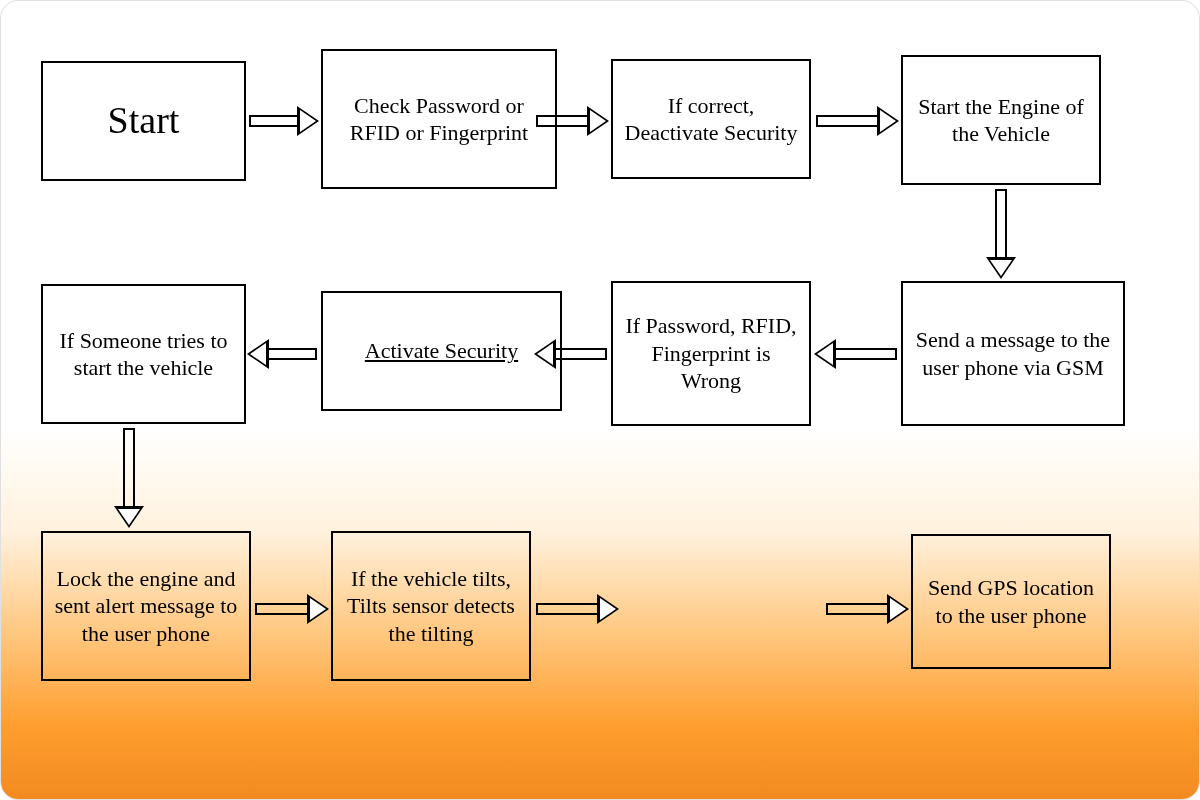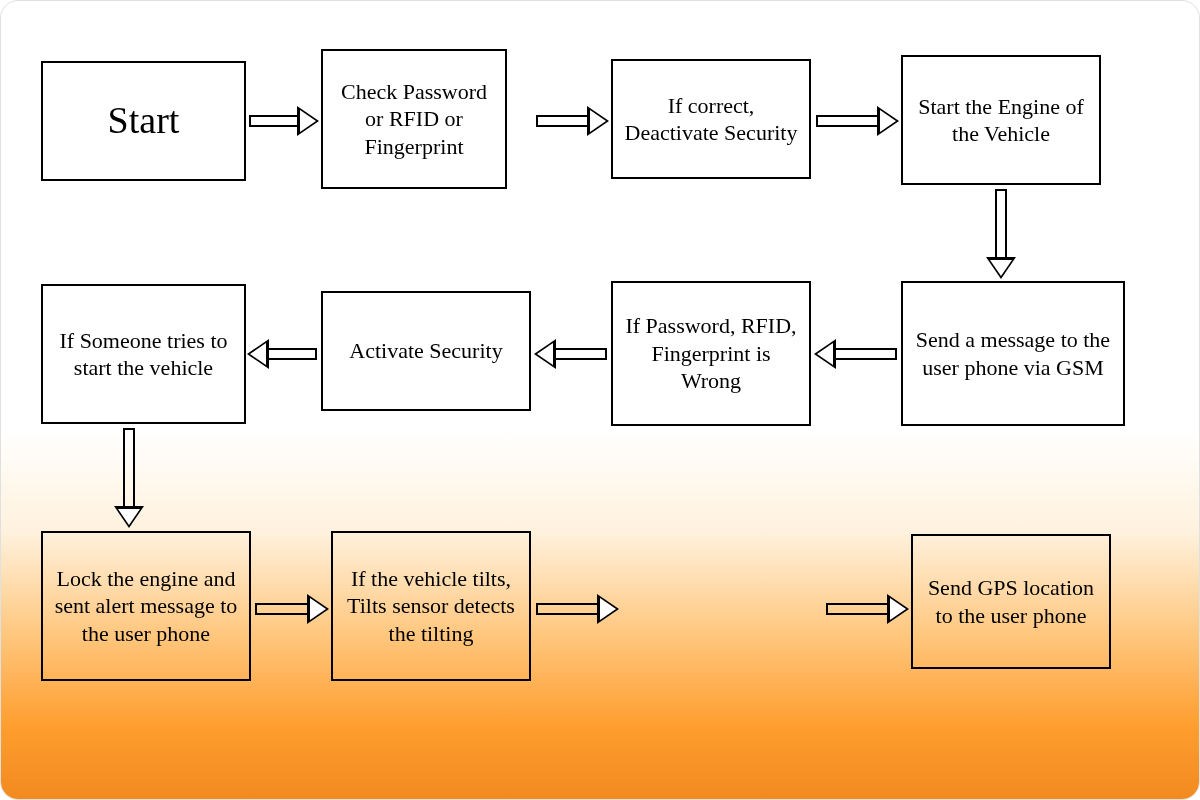--- a/index.html
+++ b/index.html
@@ -133,37 +133,37 @@
 </style>
 </head>
 <body>
 
 <div class="canvas">
   <div class="fade"></div>
 
   <div class="box start" style="left:40px;  top:60px;  width:205px; height:120px;">
       <span>Start</span>
     </div>
-  <div class="box" style="left:320px; top:48px;  width:186px; height:140px;">
+  <div class="box" style="left:320px; top:48px;  width:236px; height:140px;">
       <span>Check Password or RFID or Fingerprint</span>
     </div>
   <div class="box" style="left:610px; top:58px;  width:200px; height:120px;">
       <span>If correct, Deactivate Security</span>
     </div>
   <div class="box" style="left:900px; top:54px;  width:200px; height:130px;">
       <span>Start the Engine of the Vehicle</span>
     </div>
 
   <div class="box" style="left:900px; top:280px; width:224px; height:145px;">
       <span>Send a message to the user phone via GSM</span>
     </div>
   <div class="box" style="left:610px; top:280px; width:200px; height:145px;">
       <span>If Password, RFID, Fingerprint is Wrong</span>
     </div>
-  <div class="box" style="left:320px; top:290px; width:210px; height:120px;">
+  <div class="box" style="left:320px; top:290px; width:241px; height:120px;text-decoration:underline;">
       <span>Activate Security</span>
     </div>
   <div class="box" style="left:40px;  top:283px; width:205px; height:140px;">
       <span>If Someone tries to start the vehicle</span>
     </div>
 
   <div class="box" style="left:40px;  top:530px; width:210px; height:150px;">
       <span>Lock the engine and sent alert message to the user phone</span>
     </div>
   <div class="box" style="left:330px; top:530px; width:200px; height:150px;">

